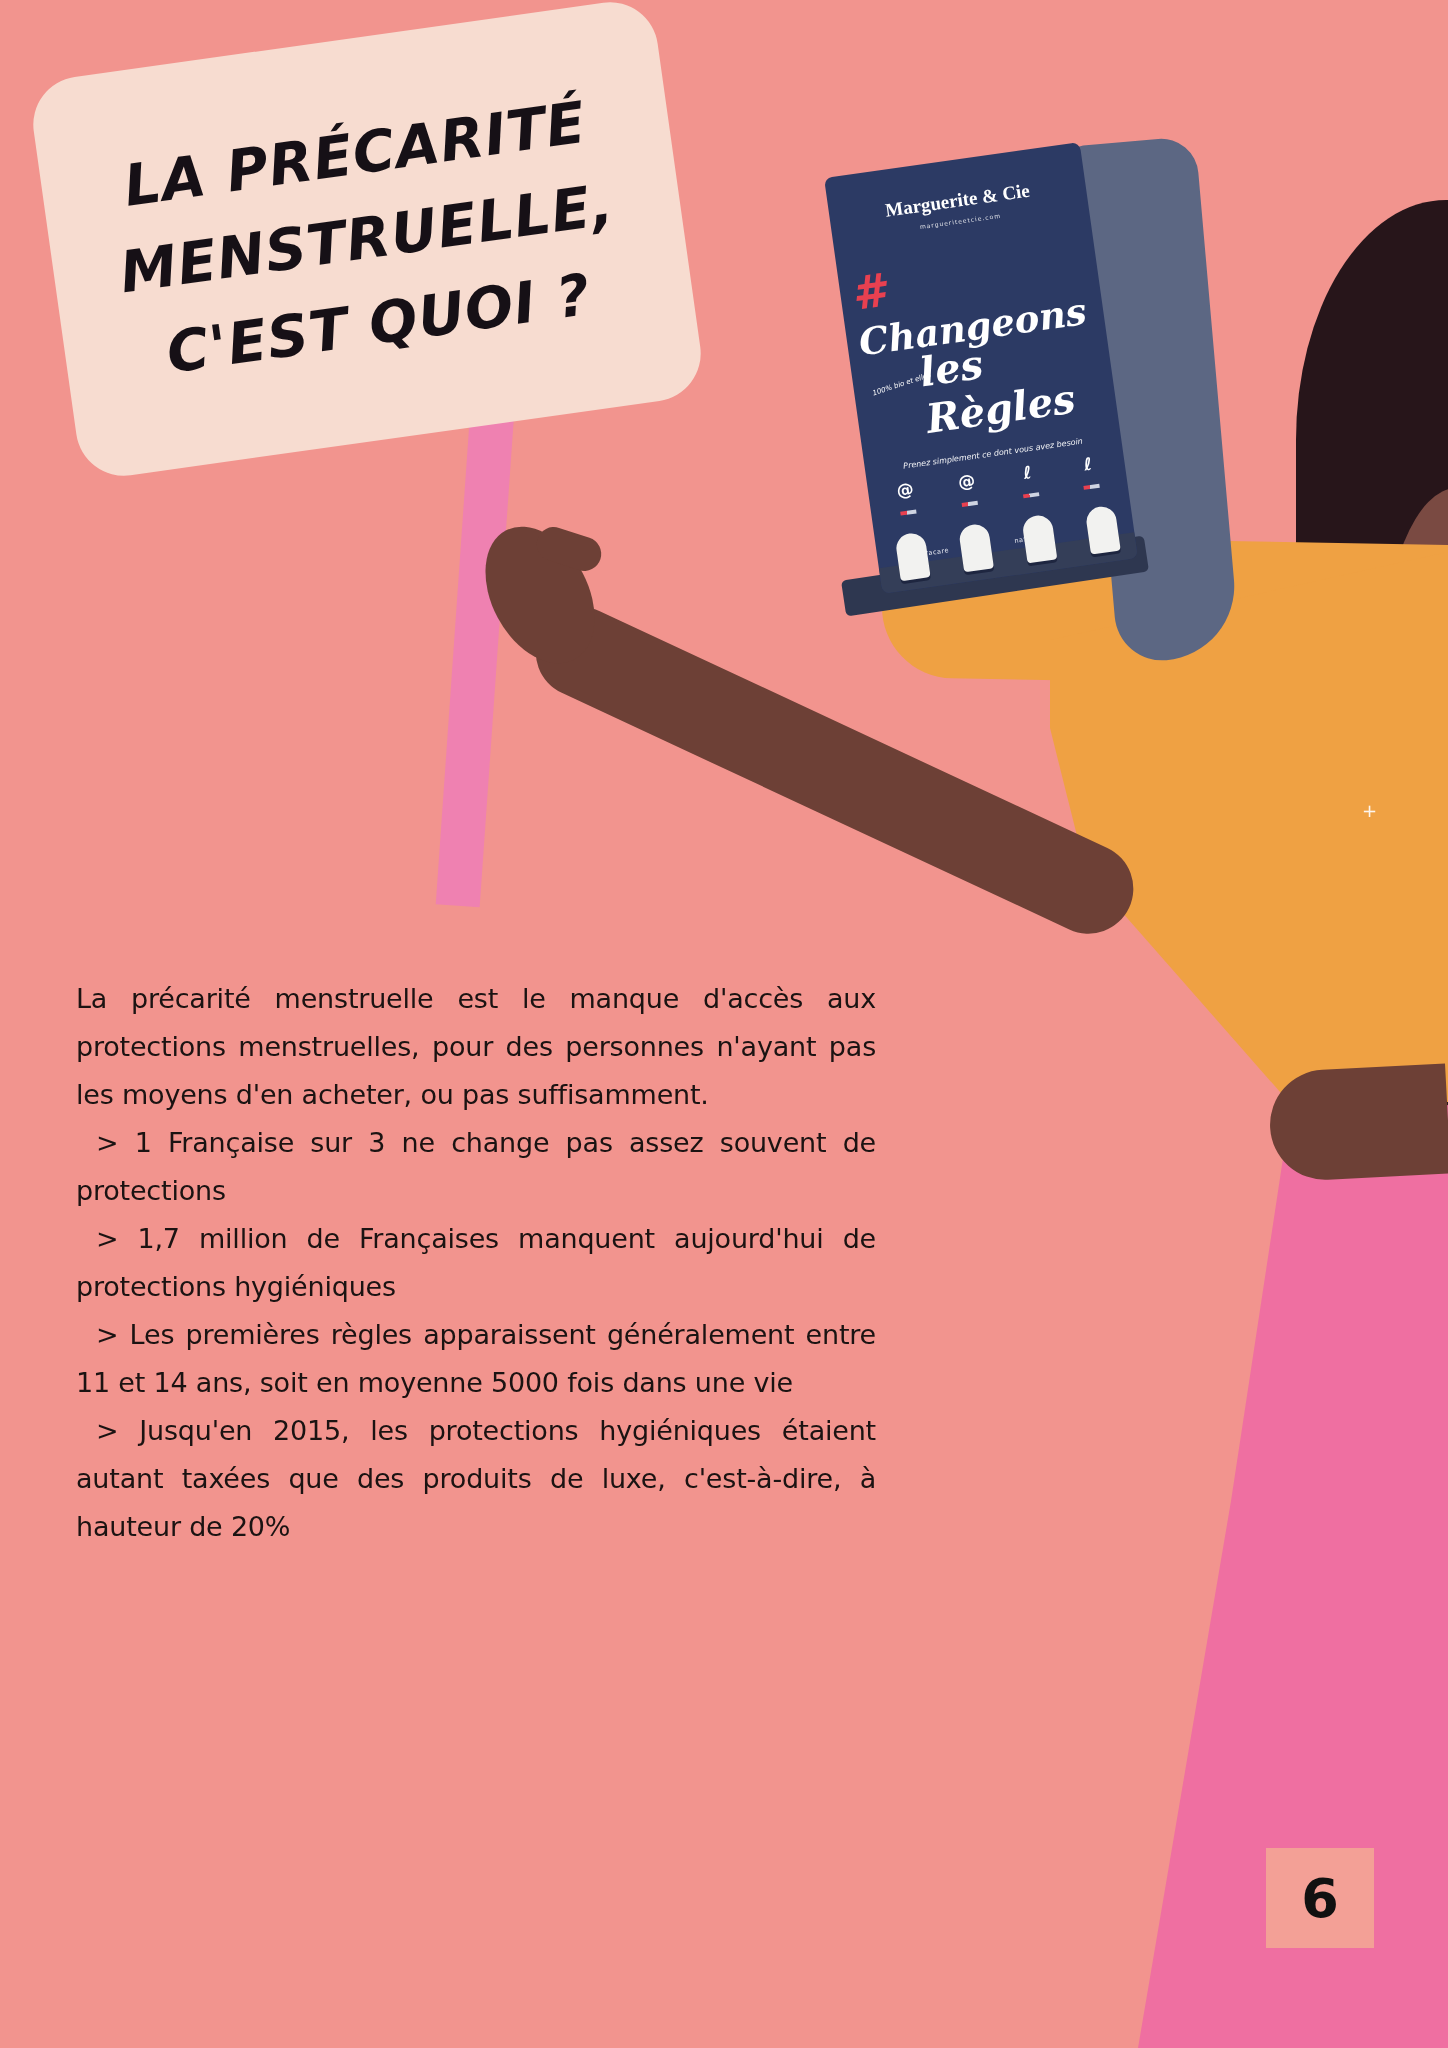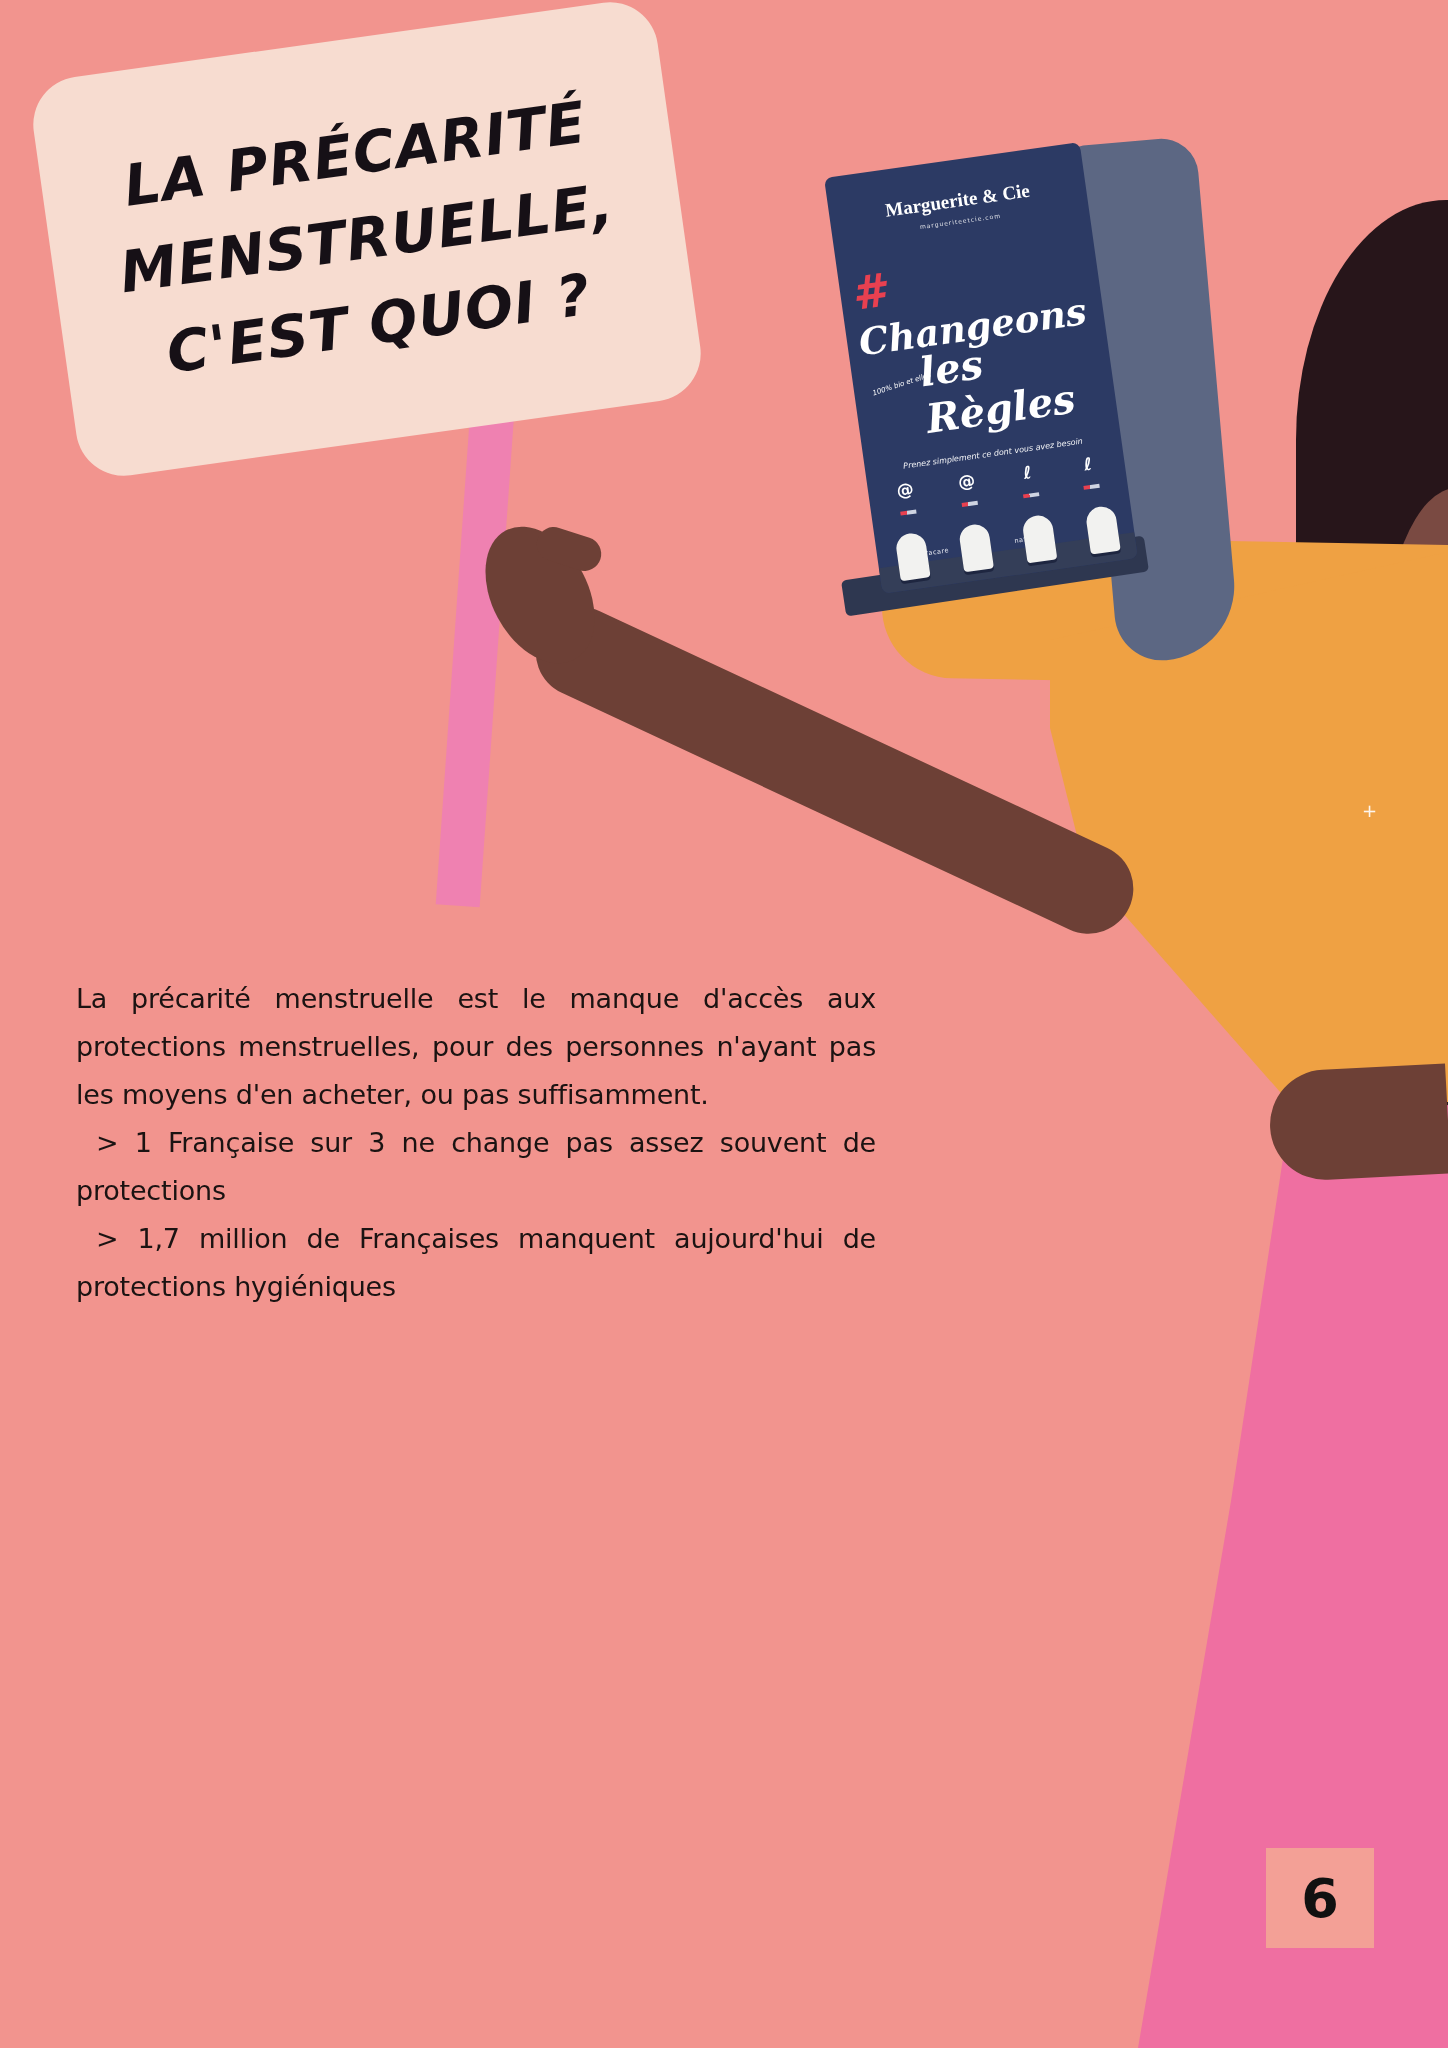--- a/index.html
+++ b/index.html
@@ -147,17 +147,19 @@
   <div class="slot-capsule" style="left:20px;"></div>
   <div class="slot-capsule" style="left:84px;"></div>
   <div class="slot-capsule" style="left:148px;"></div>
   <div class="slot-capsule" style="left:212px;"></div>
 </div>
 
 <div class="abs content-col">
   <p class="intro">La précarité menstruelle est le manque d'accès aux protections menstruelles, pour des personnes n'ayant pas les moyens d'en acheter, ou pas suffisamment.</p>
   <p class="fact">&gt; 1 Française sur 3 ne change pas assez souvent de protections</p>
   <p class="fact">&gt; 1,7 million de Françaises manquent aujourd'hui de protections hygiéniques</p>
+  <p class="fact group2-start">&gt; Les premières règles apparaissent généralement entre 11 et 14 ans, soit en moyenne 5000 fois dans une vie</p>
+  <p class="fact">&gt; Jusqu'en 2015, les protections hygiéniques étaient autant taxées que des produits de luxe, c'est-à-dire, à hauteur de 20%</p>
 </div>
 
 <div class="abs page-badge">
   <span class="page-num">6</span>
 </div>
 
 </body></html>

